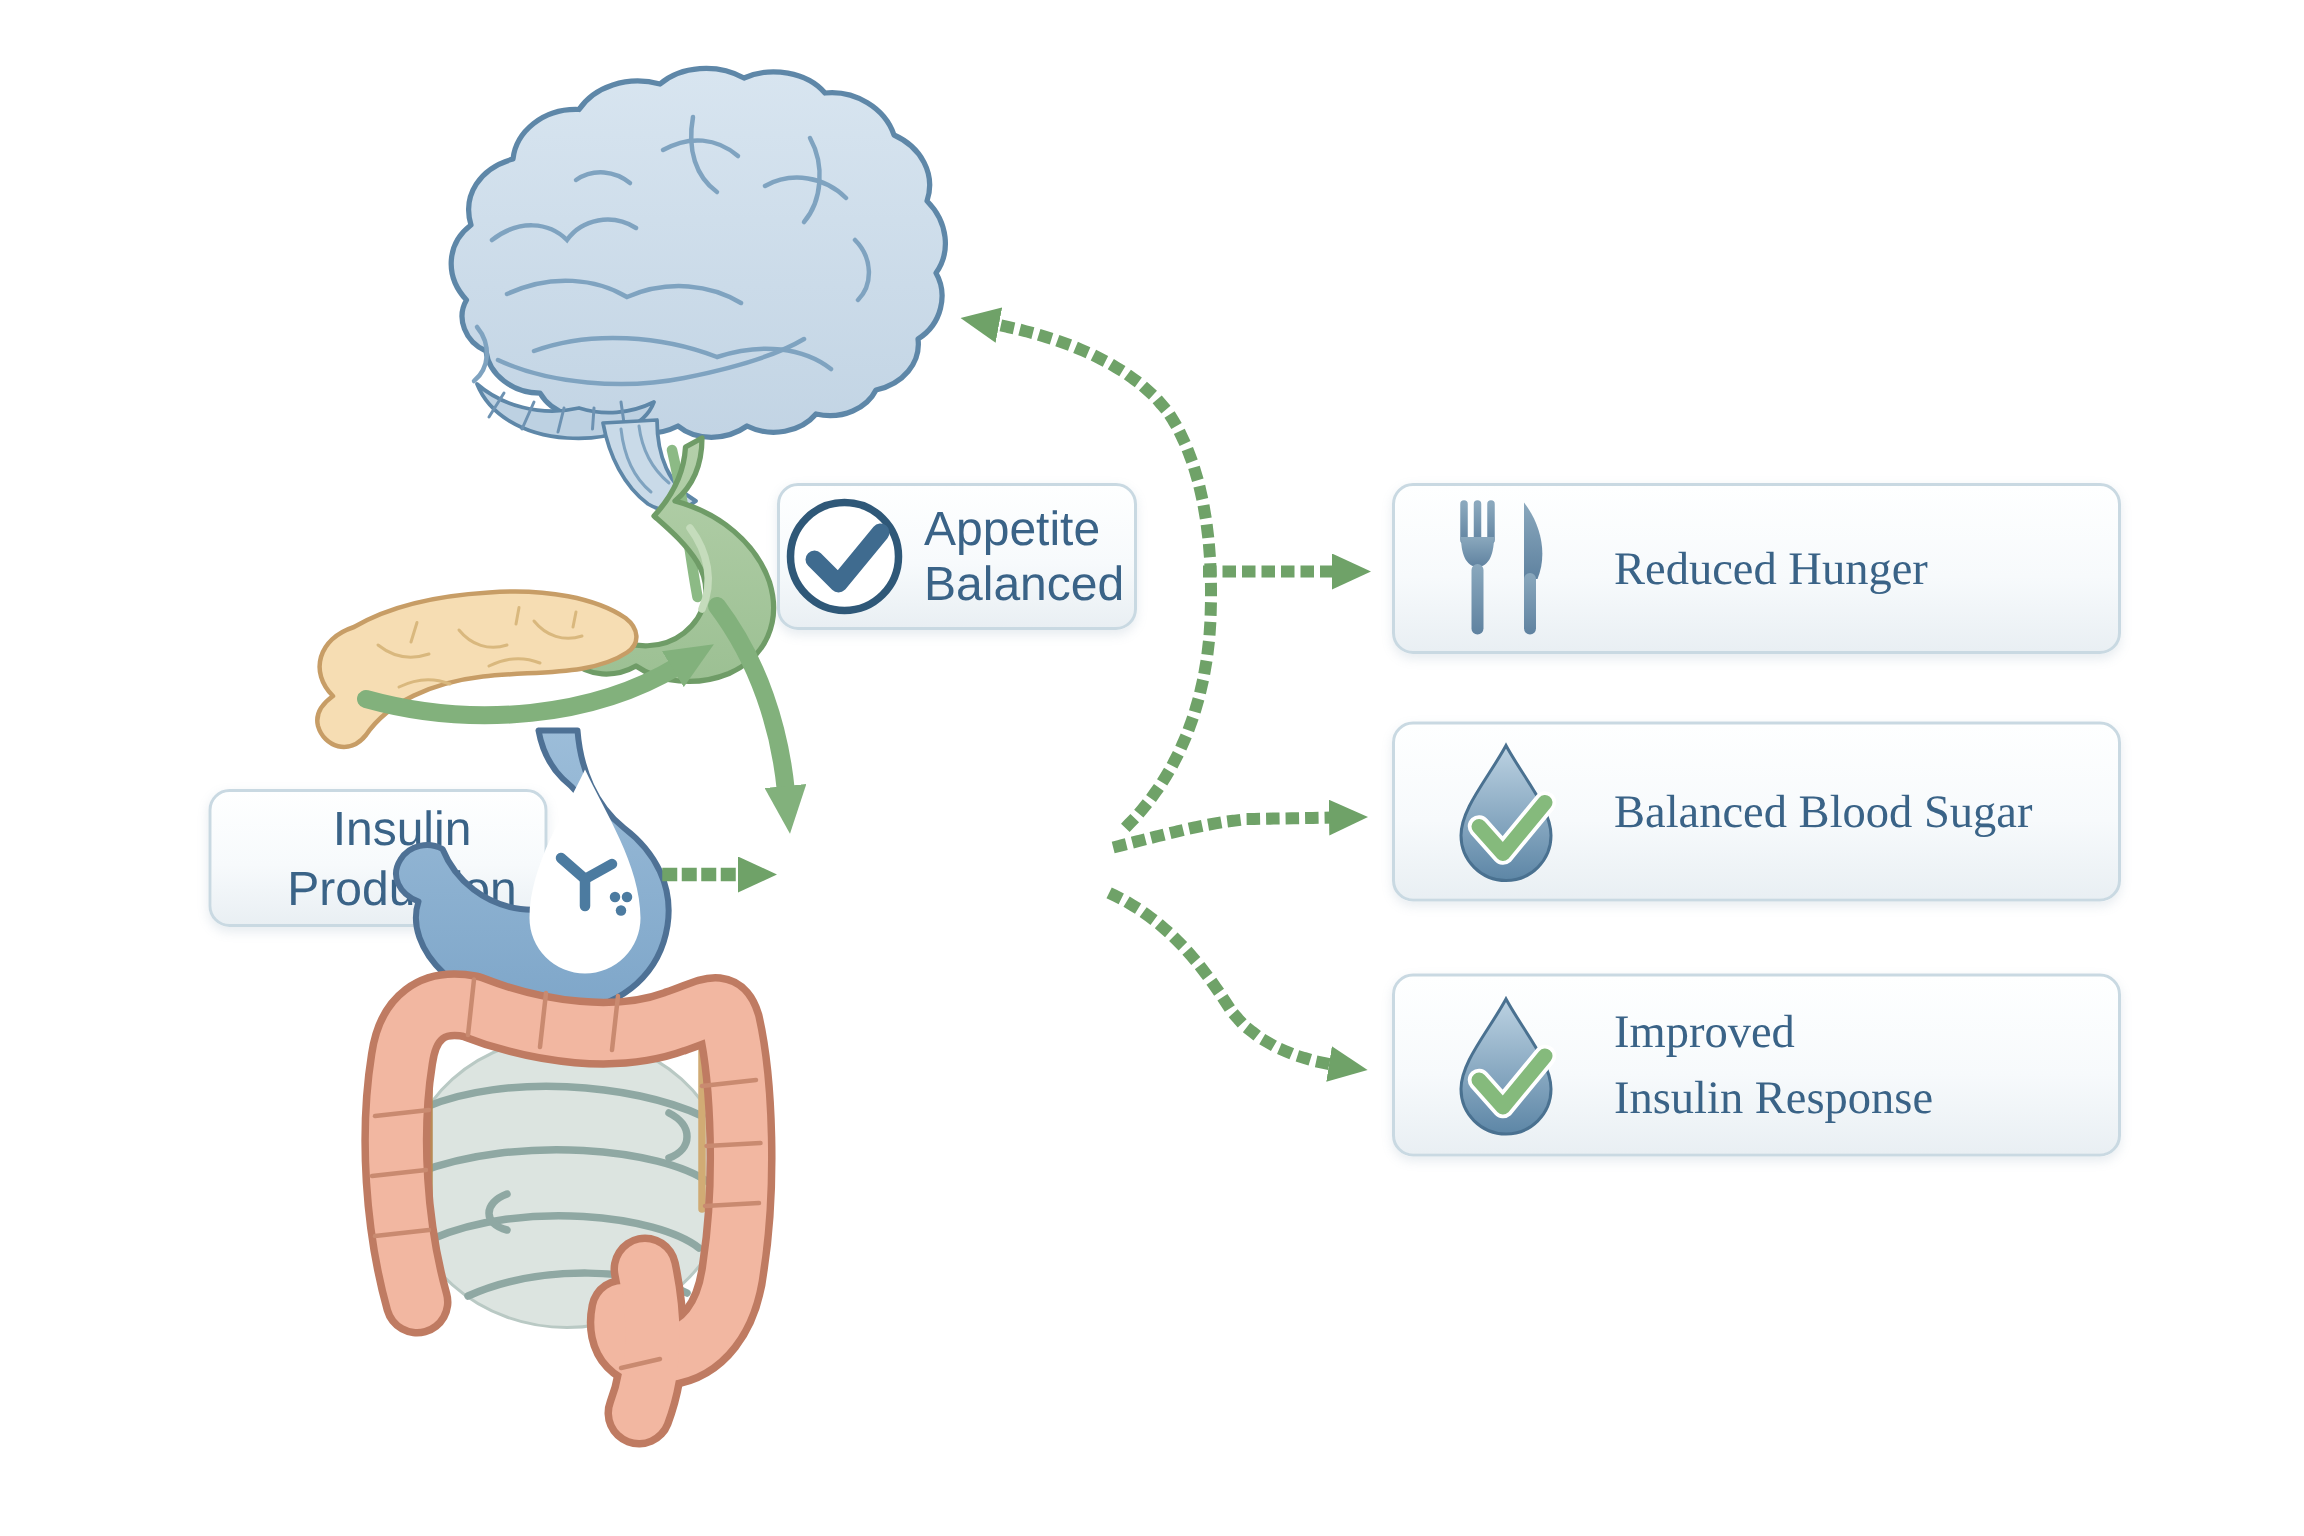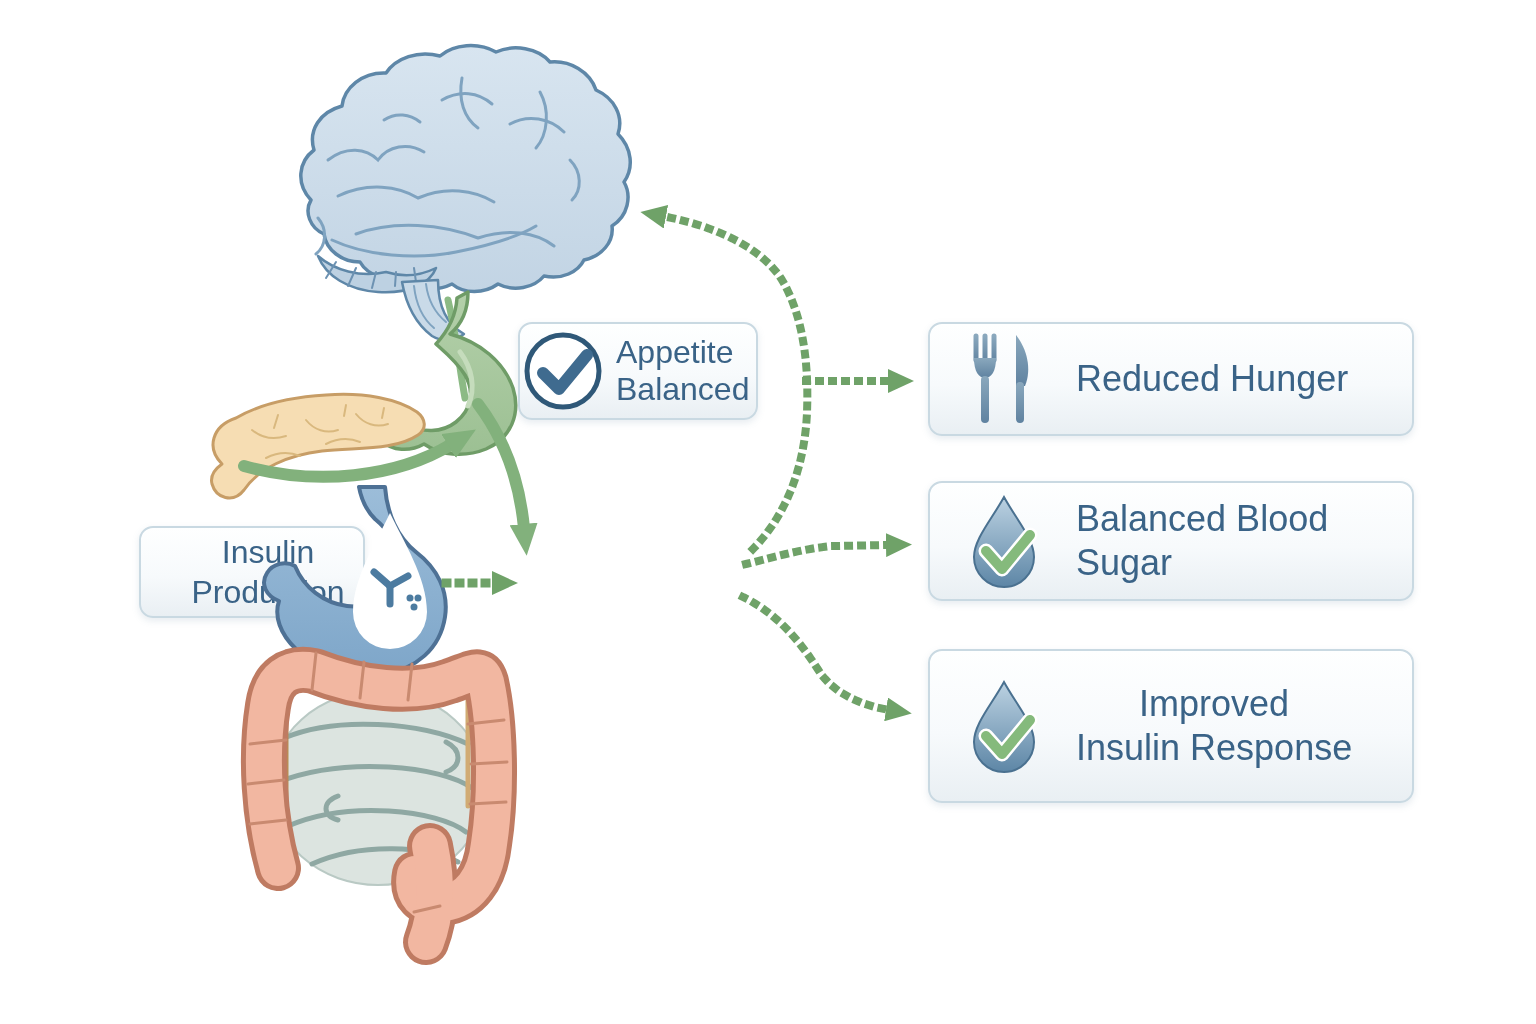--- a/index.html
+++ b/index.html
@@ -32,24 +32,24 @@
     background:linear-gradient(180deg,#ffffff 0%,#f4f8fa 45%,#dde8ef 100%);
     box-shadow:0 8px 14px rgba(100,130,160,0.30), inset 0 -12px 16px rgba(170,195,215,0.22);
     display:flex; flex-direction:column; align-items:center; justify-content:center;
     z-index:1;
   }
   #glp1-node .t1 { font-size:46px; font-weight:bold; color:#2e5d80; letter-spacing:1px; }
   #glp1-node .t2 { font-size:37px; color:#41688a; margin-top:2px; }
 
   
   .outcome { left:912px; width:486px; display:flex; align-items:center;
-    padding-left:30px; gap:28px; font-size:36px; }
+    padding-left:30px; gap:28px; font-size:31px;font-family:Liberation Serif, serif; }
   #outcome-1 { top:322px; height:114px; }
   #outcome-2 { top:481px; height:120px; }
-  #outcome-3 { top:649px; height:154px;text-align:center; }
+  #outcome-3 { top:649px; height:122px; }
   .outcome .icon-wrap { width:88px; display:flex; justify-content:center; flex-shrink:0; }
   .outcome .lbl { line-height:44px; }
 
   
   #art { position:absolute; left:0; top:0; width:1536px; height:1024px;
          z-index:2; pointer-events:none; }
 </style>
 </head>
 <body>
 

